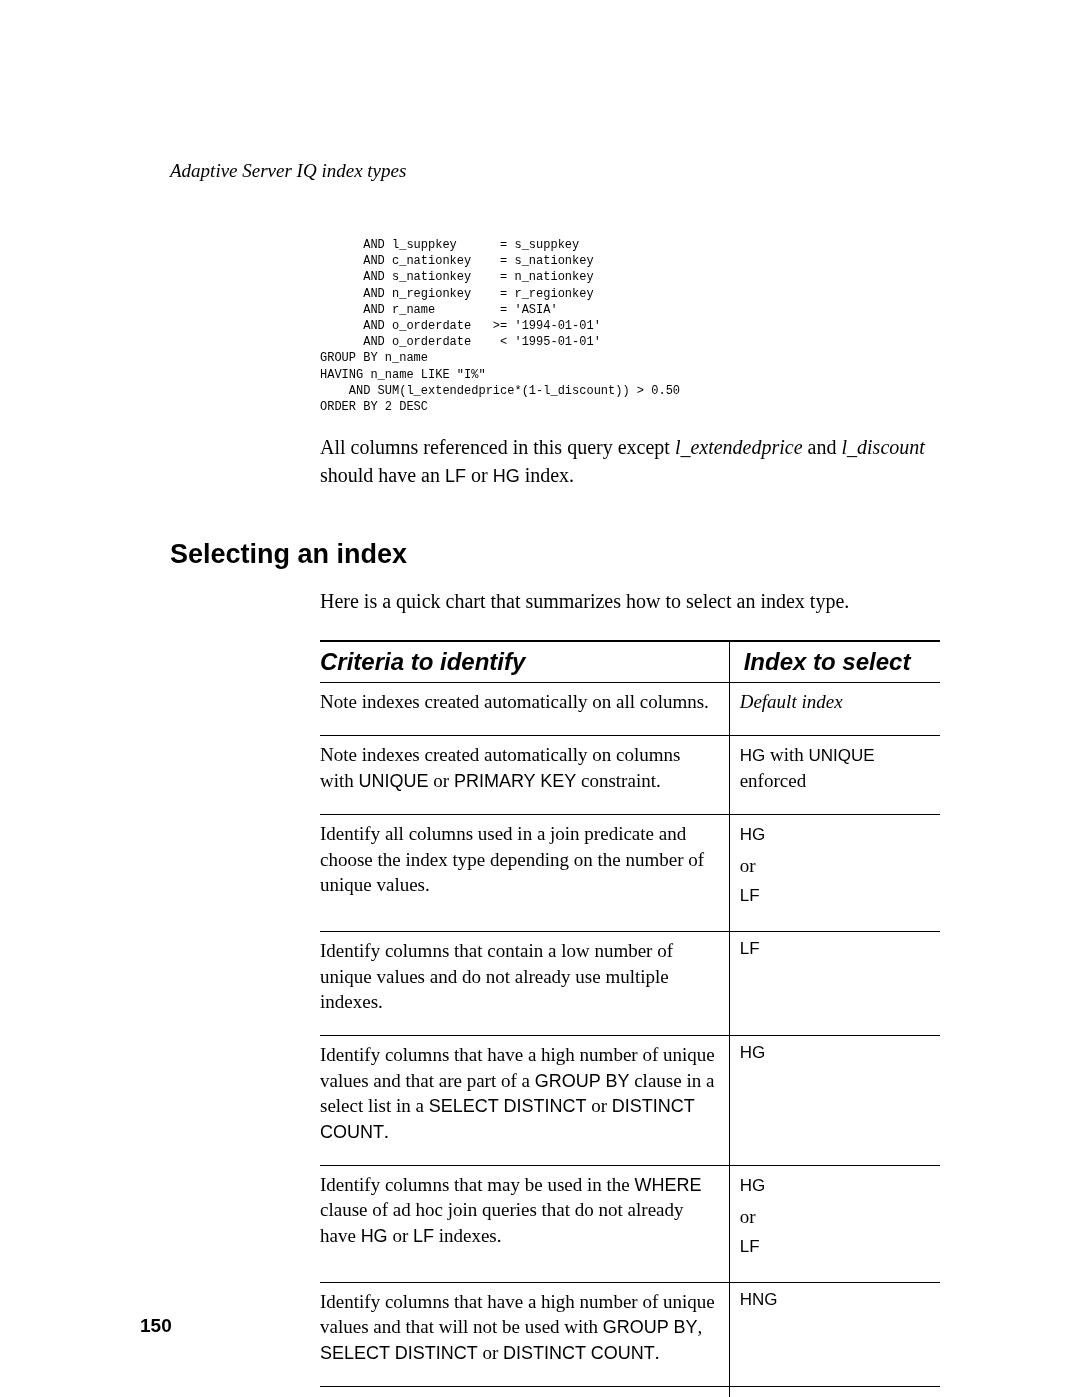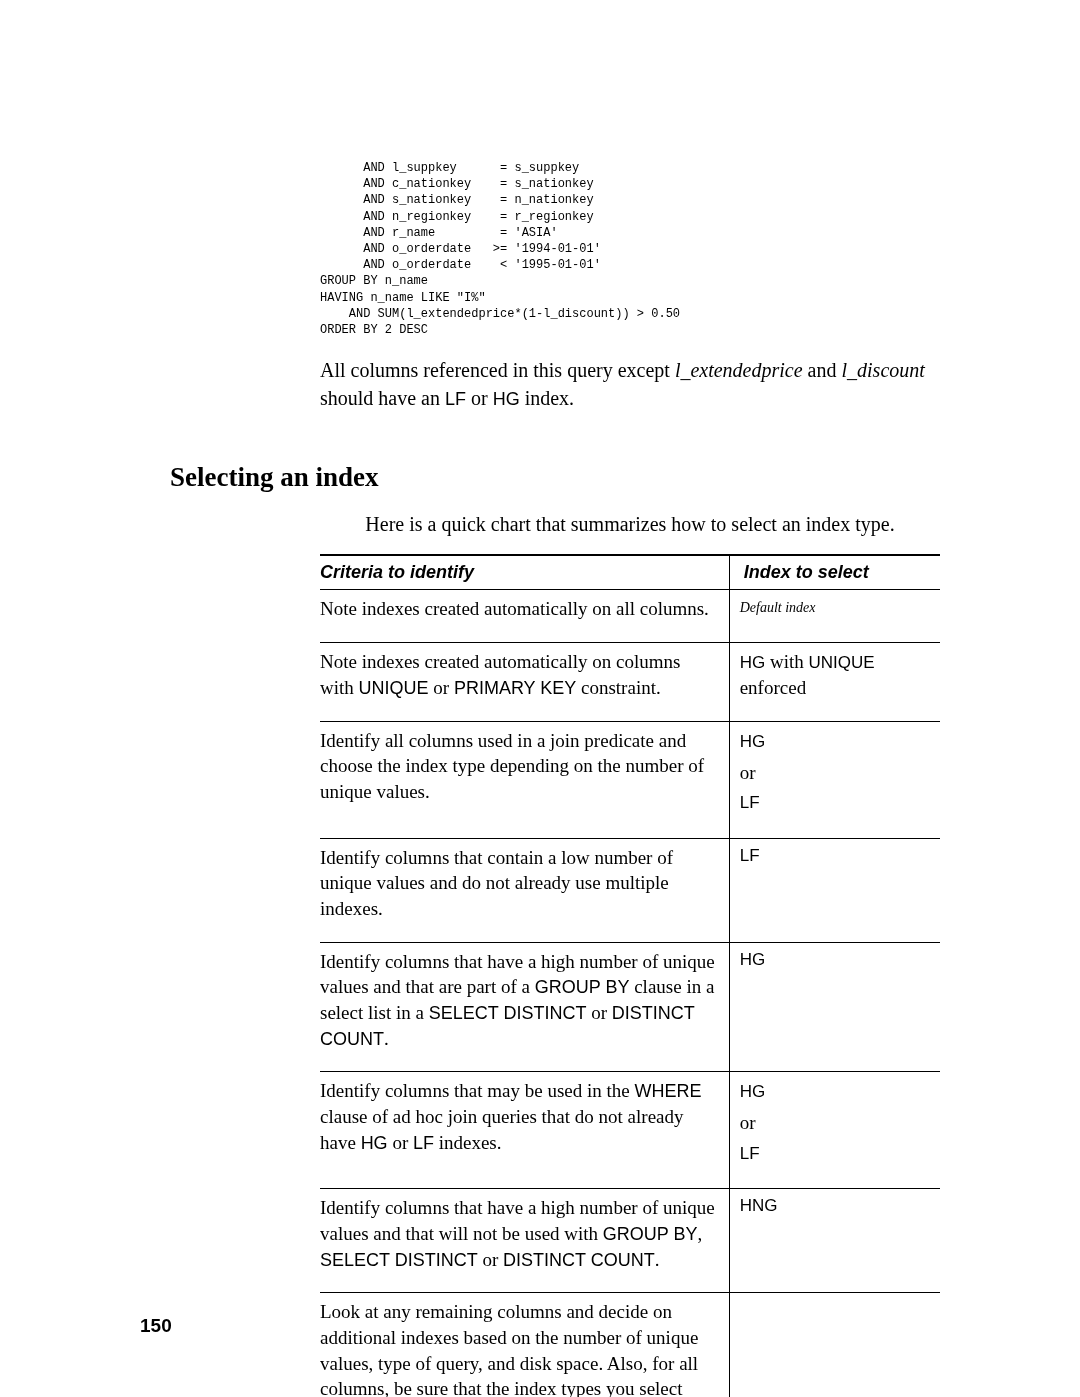--- a/index.html
+++ b/index.html
@@ -38,43 +38,42 @@
       margin-bottom: 50px;
     }
     .sans {
       font-family: Arial, Helvetica, sans-serif;
       font-size: 18px;
     }
     .italic {
       font-style: italic;
     }
     .section-heading {
-      font-family: Liberation Serif, serif;
+      font-family: Liberation Sans, sans-serif;
       font-weight: bold;
       font-size: 27px;
       margin-bottom: 20px;
     }
     .intro {
       margin-left: 150px;
       font-size: 20px;
-      margin-bottom: 18px;
-      text-align: center;
+      margin-bottom: 27px;
     }
     .table-container {
       margin-left: 150px;
     }
     table {
       border-collapse: collapse;
       width: 100%;
     }
     th {
       font-family: Arial, Helvetica, sans-serif;
       font-weight: bold;
       font-style: italic;
-      font-size: 18px;
+      font-size: 24px;
       text-align: left;
       padding: 6px 10px 6px 0;
       border-top: 2px solid #000;
       border-bottom: 1.5px solid #000;
     }
     th:last-child {
       border-left: 1px solid #000;
       padding-left: 14px;
     }
     td {
@@ -92,21 +91,21 @@
     }
     td:last-child {
       border-left: 1px solid #000;
       padding-left: 10px;
       font-family: Arial, Helvetica, sans-serif;
       font-size: 17px;
     }
     td:last-child .serif-italic {
       font-family: 'Times New Roman', Times, serif;
       font-style: italic;
-      font-size: 14px;
+      font-size: 19px;
     }
     td:last-child .serif {
       font-family: 'Times New Roman', Times, serif;
       font-size: 19px;
     }
     .multi-line {
       line-height: 1.7;
     }
     .page-number {
       position: absolute;
@@ -114,20 +113,21 @@
       left: 140px;
       font-family: Arial, Helvetica, sans-serif;
       font-weight: bold;
       font-size: 19px;
     }
   </style>
 </head>
 <body>
 
 <div class="page">
+  <div class="header">Adaptive Server IQ index types</div>
 
   <div class="code-block">      AND l_suppkey      = s_suppkey
       AND c_nationkey    = s_nationkey
       AND s_nationkey    = n_nationkey
       AND n_regionkey    = r_regionkey
       AND r_name         = 'ASIA'
       AND o_orderdate   &gt;= '1994-01-01'
       AND o_orderdate    &lt; '1995-01-01'
 GROUP BY n_name
 HAVING n_name LIKE "I%"

